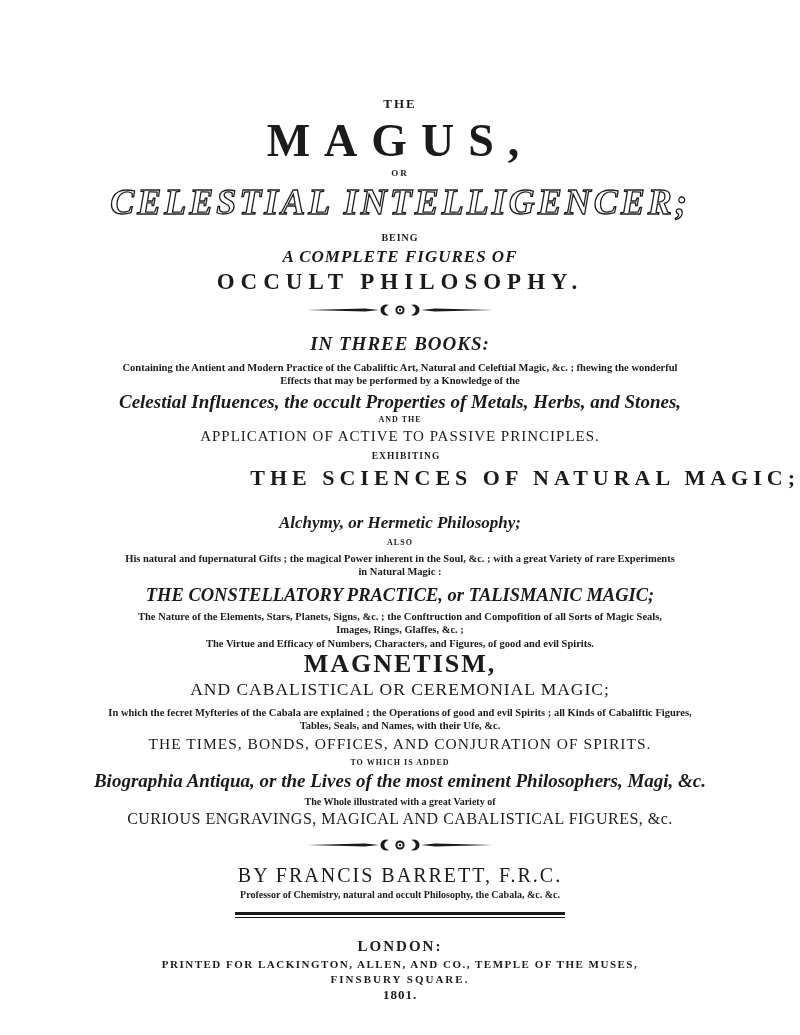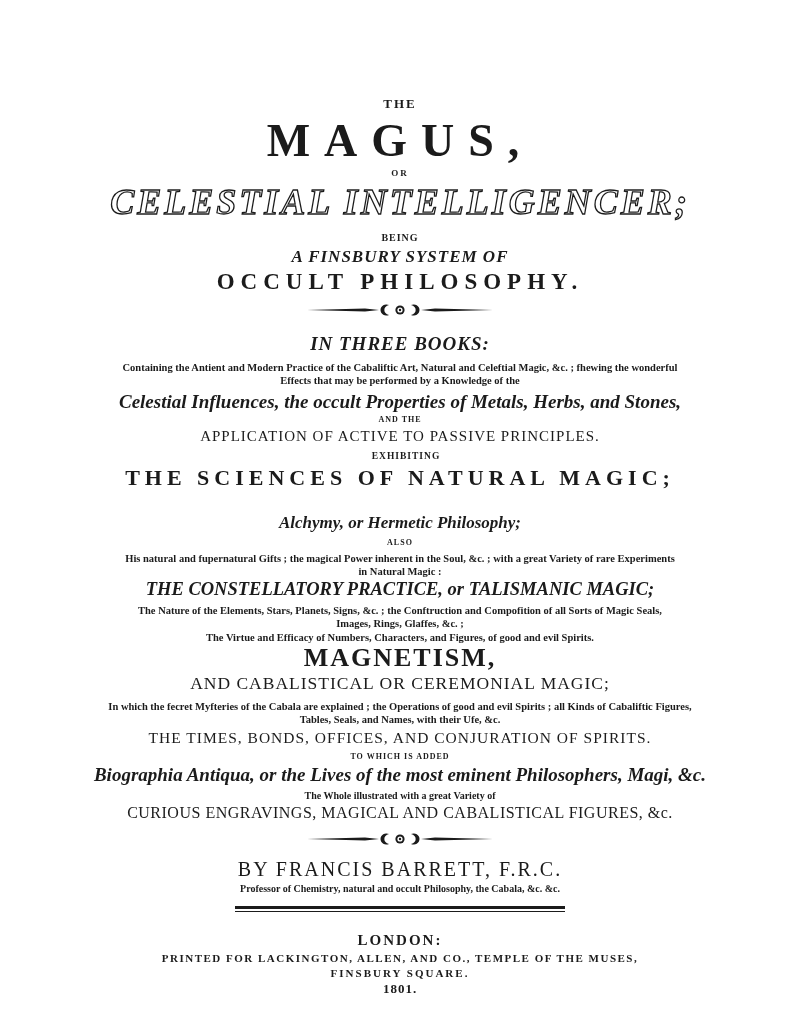--- a/index.html
+++ b/index.html
@@ -37,25 +37,25 @@
   .ornament      { margin: 0 auto 16px auto; height: 14px; line-height: 0; }
   .ornament-2    { margin: 10px auto 12px auto; height: 14px; line-height: 0; }
 
   .books-head    { font-size: 19px; font-style: italic; font-weight: bold; letter-spacing: 1px; margin-bottom: 6px; }
   .small-line    { font-size: 10.5px; font-weight: bold; line-height: 1.25; }
   .sm-group-a    { margin-bottom: 4px; }
   .italic-big    { font-size: 19px; font-style: italic; font-weight: bold; margin-bottom: 2px; }
   .and-the       { font-size: 8px;  font-weight: bold; letter-spacing: 1px; margin-bottom: 4px; }
   .application   { font-size: 15px; letter-spacing: 1px; margin-bottom: 6px; }
   .exhibiting    { font-size: 9.5px; font-weight: bold; letter-spacing: 1px; margin-bottom: 4px; padding-left: 12px; }
-  .sciences      { font-size: 22px; font-weight: bold; letter-spacing: 5px; margin-bottom: 19px; }
+  .sciences      { font-size: 22px; font-weight: bold; letter-spacing: 5px; margin-bottom: 19px; text-align: right; }
   .alchymy       { font-size: 17px; font-style: italic; font-weight: bold; margin-bottom: 5px; margin-top: 22px; }
   .also-word     { font-size: 8px;  font-weight: bold; letter-spacing: 1px; margin-bottom: 5px; }
   .nature-line   { font-size: 16px; letter-spacing: 1px; margin-bottom: 5px; }
-  .sm-group-b    { }
+  .sm-group-b    { margin-bottom: 6px; }
   .constellatory { font-size: 18.5px; font-style: italic; font-weight: bold; margin-bottom: 4px; }
   .sm-group-c    { margin-bottom: 2px; }
   .virtue-line   { font-size: 10.5px; font-weight: bold; margin-bottom: 2px; }
   .magnetism     { font-size: 26px; font-weight: bold; letter-spacing: 2px; line-height: 1; margin-bottom: 2px; }
   .cabalistical  { font-size: 17.5px; letter-spacing: 1px; margin-bottom: 6px; }
   .sm-group-d    { margin-bottom: 3px; }
   .times-line    { font-size: 15.5px; letter-spacing: 1px; margin-bottom: 5px; }
   .added-word    { font-size: 8px; font-weight: bold; letter-spacing: 1px; margin-bottom: 3px; }
   .biographia    { font-size: 19px; font-style: italic; font-weight: bold; margin-bottom: 4px; }
   .whole-line    { font-size: 10px; font-weight: bold; margin-bottom: 3px; }
@@ -77,21 +77,21 @@
 </head>
 <body>
 
 <div class="page">
 
   <div class="line the-word">THE</div>
   <div class="line main-title">MAGUS,</div>
   <div class="line or-word">OR</div>
   <div class="line subtitle">CELESTIAL INTELLIGENCER;</div>
   <div class="line being-word">BEING</div>
-  <div class="line system-line">A FINSBURY SYSTEM OF</div>
+  <div class="line system-line">A COMPLETE FIGURES OF</div>
   <div class="line occult-line">OCCULT  PHILOSOPHY.</div>
 
   <div class="ornament">
     <svg width="190" height="14" viewBox="0 0 190 14" aria-hidden="true">
       <path class="ink" d="M2 7 L60 5.4 L74 7 L60 8.6 Z"></path>
       <path class="ink" d="M188 7 L130 5.4 L116 7 L130 8.6 Z"></path>
       <path class="ink" d="M84 2 A6 5.5 0 1 0 84 12 A8 5.5 0 0 1 84 2 Z"></path>
       <path class="ink" d="M106 2 A6 5.5 0 1 1 106 12 A8 5.5 0 0 0 106 2 Z"></path>
       <circle class="ink" cx="95" cy="7" r="4.6"></circle>
       <circle cx="95" cy="7" r="2.6" fill="#ffffff"></circle>

